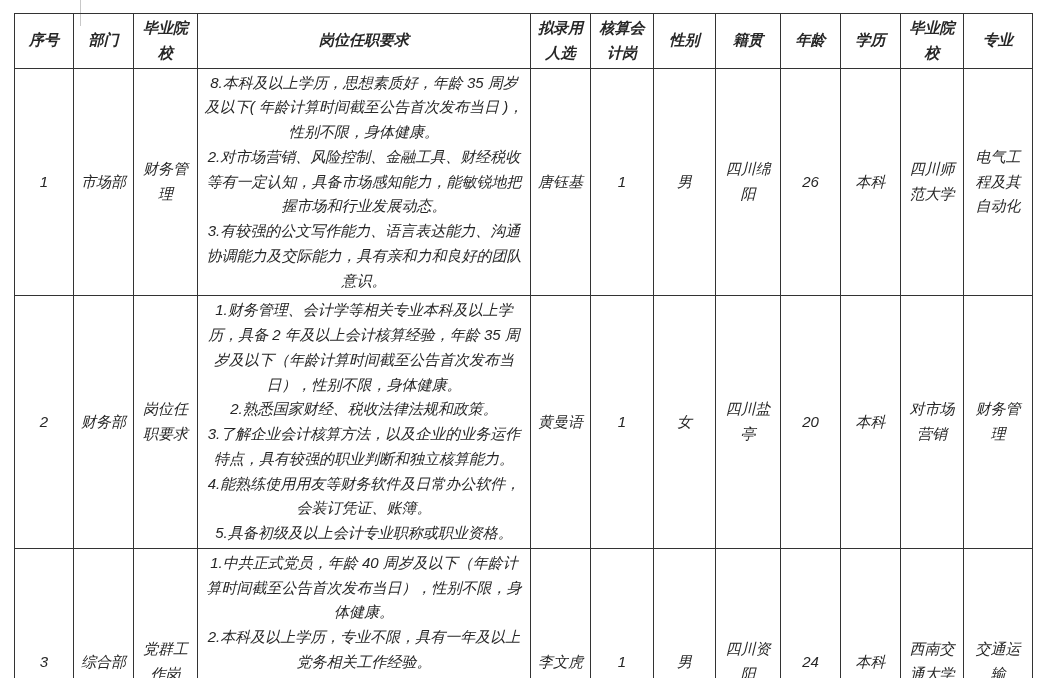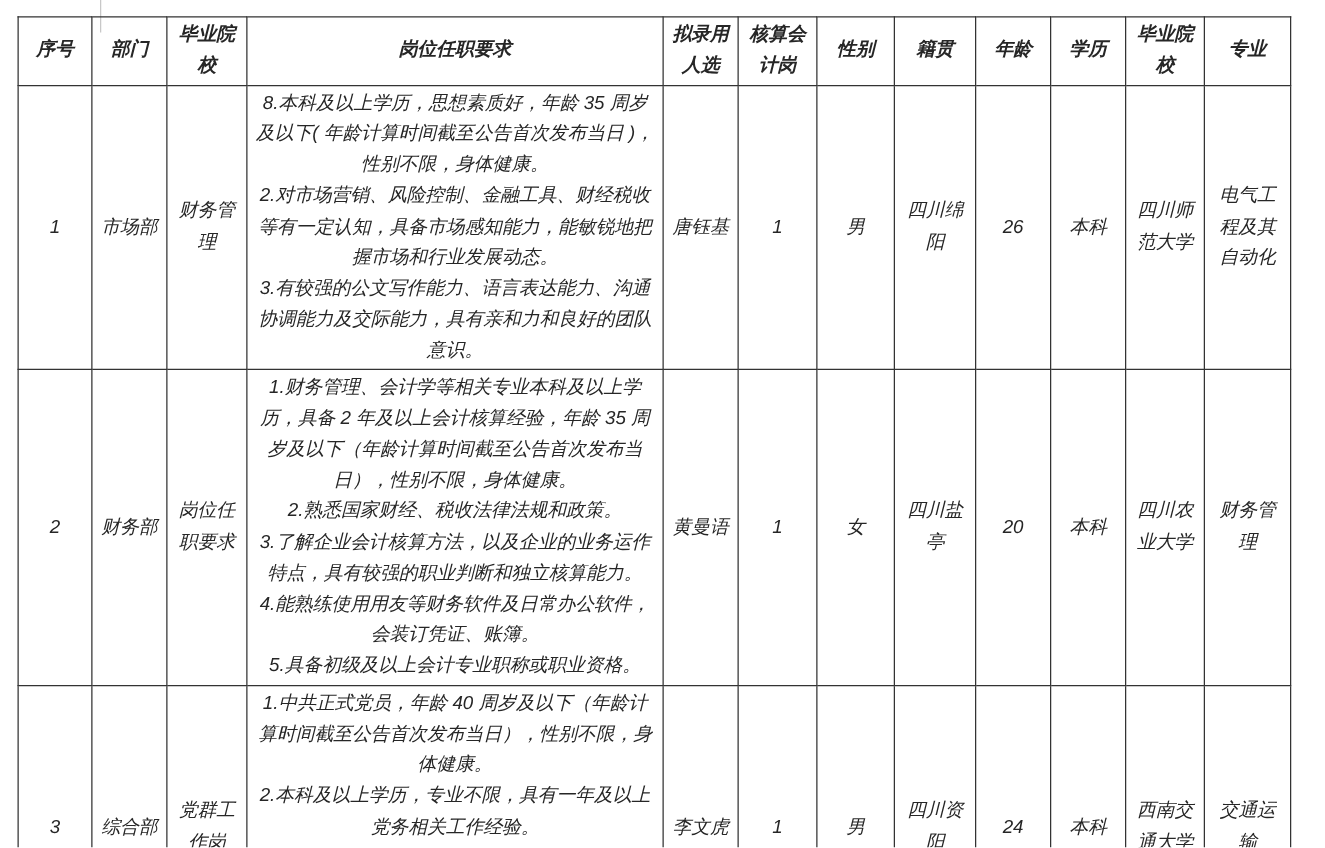--- a/index.html
+++ b/index.html
@@ -118,21 +118,21 @@
 2.熟悉国家财经、税收法律法规和政策。
 3.了解企业会计核算方法，以及企业的业务运作特点，具有较强的职业判断和独立核算能力。
 4.能熟练使用用友等财务软件及日常办公软件，会装订凭证、账簿。
 5.具备初级及以上会计专业职称或职业资格。</td>
         <td>黄曼语</td>
         <td>1</td>
         <td>女</td>
         <td>四川盐亭</td>
         <td>20</td>
         <td>本科</td>
-        <td>四川农业大学</td>
+        <td>对市场营销</td>
         <td>财务管理</td>
       </tr>
       <tr class="row-3">
         <td>3</td>
         <td>综合部</td>
         <td>党群工作岗</td>
         <td class="req-cell">1.中共正式党员，年龄 40 周岁及以下（年龄计算时间截至公告首次发布当日），性别不限，身体健康。
 2.本科及以上学历，专业不限，具有一年及以上党务相关工作经验。
 3.热爱党群工作，具备一定的党建理论知识，了解党的方针、政策，坚持原则，责任心强。
 4.具备良好的语言表达能力、沟通协调能力，文字功底好。</td>

